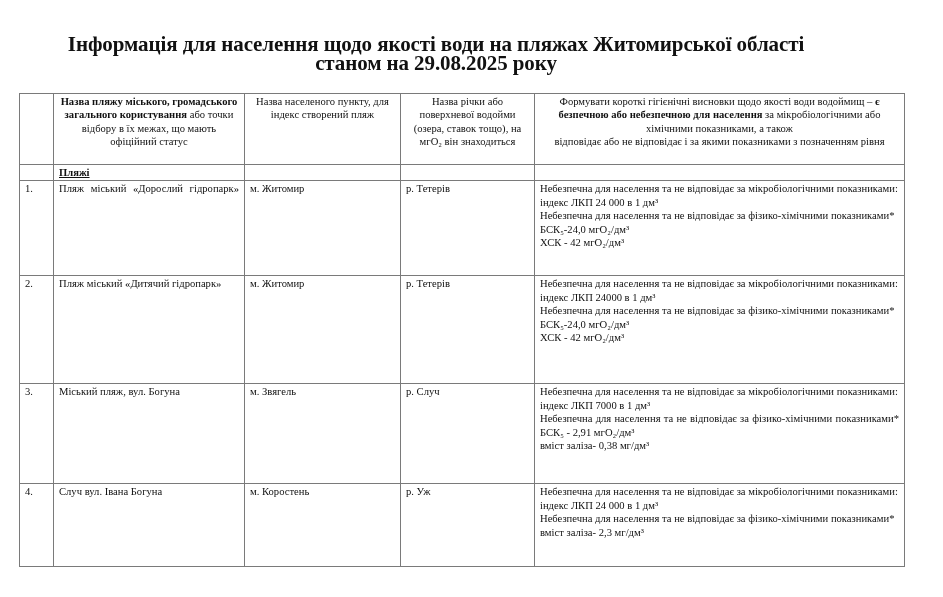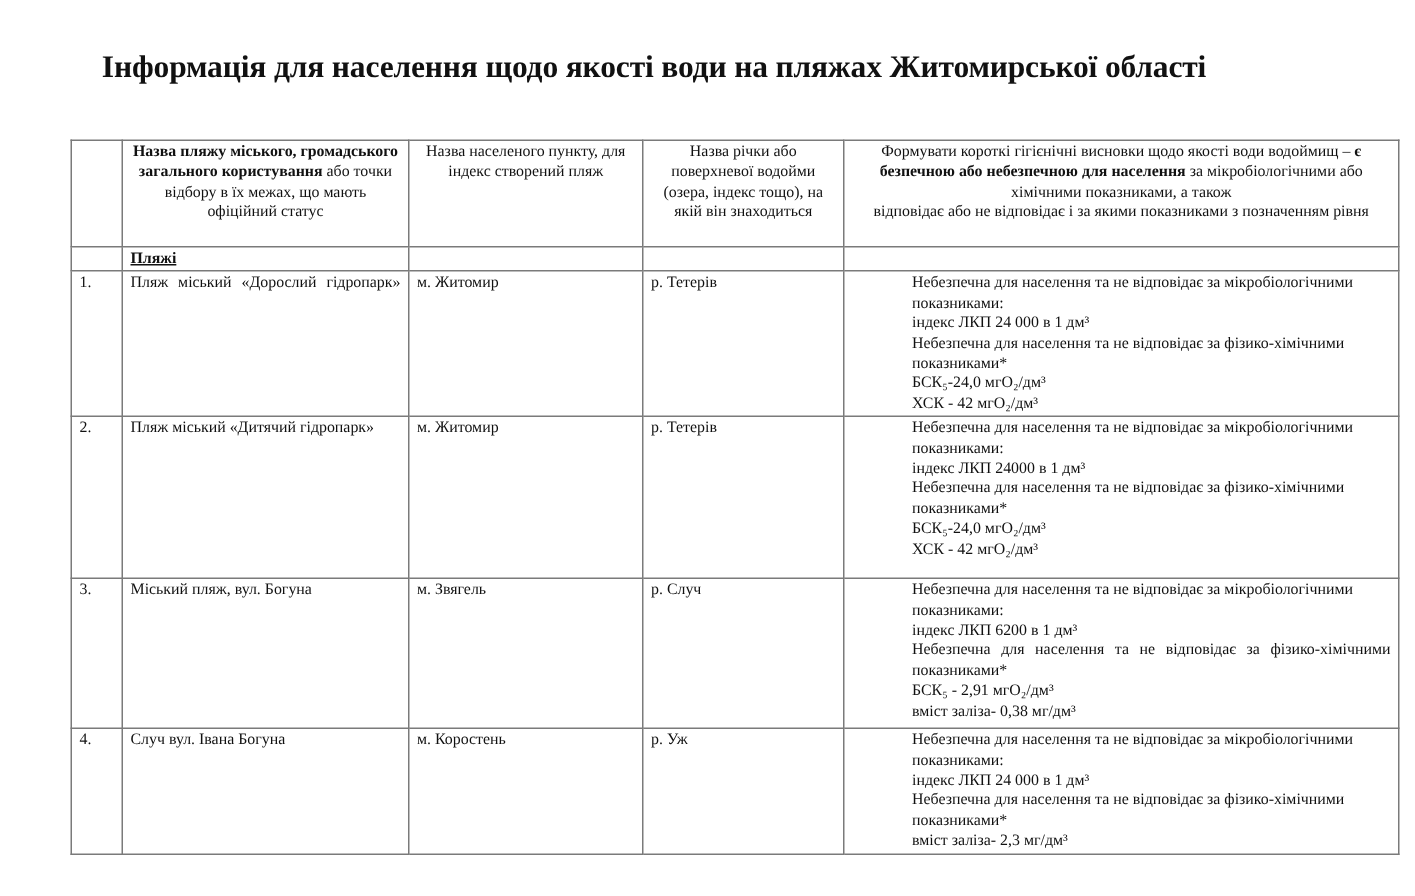--- a/index.html
+++ b/index.html
@@ -6,57 +6,58 @@
   body {
     width: 943px; height: 597px; position: relative; overflow: hidden;
     font-family: "Liberation Serif", "DejaVu Serif", serif; color: #111;
   }
   .title {
     position: absolute; left: 0; top: 35px; width: 872px;
     text-align: center; font-weight: bold; font-size: 21px; line-height: 19px;
     letter-spacing: -0.1px;
   }
   table.doc {
-    position: absolute; left: 47px; top: 93px;
+    position: absolute; left: 19px; top: 93px;
     border-collapse: collapse; table-layout: fixed; width: 885px;
     font-size: 10.6px; line-height: 13.4px;
   }
   table.doc td {
     border: 1px solid #7a7a7a; vertical-align: top; padding: 1px 5px 1px 5px;
   }
   .hdr td { text-align: center; height: 68px; padding-top: 2px; }
   .b { font-weight: bold; }
   .sect td { height: 10px; padding-top: 0; padding-bottom: 0; margin-left: 48px; }
   .sect .label { font-weight: bold; text-decoration: underline; }
   .num { padding-left: 5px !important; }
   .justify { text-align: justify; text-align-last: justify; }
-  .concl div { white-space: normal; margin-left: 40px; }
+  .concl div { white-space: normal; }
   .justline { text-align: justify; text-align-last: justify; }
 </style>
 </head>
 <body>
 
 <div class="title">
   <div>Інформація для населення щодо якості води на пляжах Житомирської області</div>
+  <div>станом на 29.08.2025 року</div>
 </div>
 
 <table class="doc">
   <colgroup>
     <col style="width:34px">
     <col style="width:191px">
     <col style="width:156px">
     <col style="width:134px">
     <col style="width:370px">
   </colgroup>
   <tbody>
     <tr class="hdr">
       <td></td>
       <td><span class="b">Назва пляжу міського, громадського загального користування</span><span> або точки відбору в їх межах, що мають офіційний статус</span></td>
       <td>Назва населеного пункту, для індекс створений пляж</td>
-      <td>Назва річки або поверхневої водойми (озера, індекс тощо), на якій він знаходиться</td>
+      <td>Назва річки або поверхневої водойми (озера, ставок тощо), на мгО₂ він знаходиться</td>
       <td><span>Формувати короткі гігієнічні висновки щодо якості води водоймищ – </span><span class="b">є безпечною або небезпечною для населення</span><span> за мікробіологічними або хімічними показниками, а також</span><br><span>відповідає або не відповідає і за якими показниками з позначенням рівня</span></td>
     </tr>
     <tr class="sect">
       <td></td>
       <td><span class="label">Пляжі</span></td>
       <td></td>
       <td></td>
       <td></td>
     </tr>
 
@@ -88,21 +89,21 @@
       </td>
     </tr>
 
     <tr style="height:100px">
       <td class="num">3.</td>
       <td>Міський пляж, вул. Богуна</td>
       <td>м. Звягель</td>
       <td>р. Случ</td>
       <td class="concl">
         <div>Небезпечна для населення та не відповідає за мікробіологічними показниками:</div>
-        <div>індекс ЛКП 6200 в 1 дм³</div>
+        <div>індекс ЛКП 7000 в 1 дм³</div>
         <div class="justline">Небезпечна для населення та не відповідає за фізико-хімічними показниками*</div>
         <div>БСК₅ - 2,91 мгО₂/дм³</div>
         <div>вміст заліза- 0,38 мг/дм³</div>
       </td>
     </tr>
 
     <tr style="height:83px">
       <td class="num">4.</td>
       <td>Случ вул. Івана Богуна</td>
       <td>м. Коростень</td>

